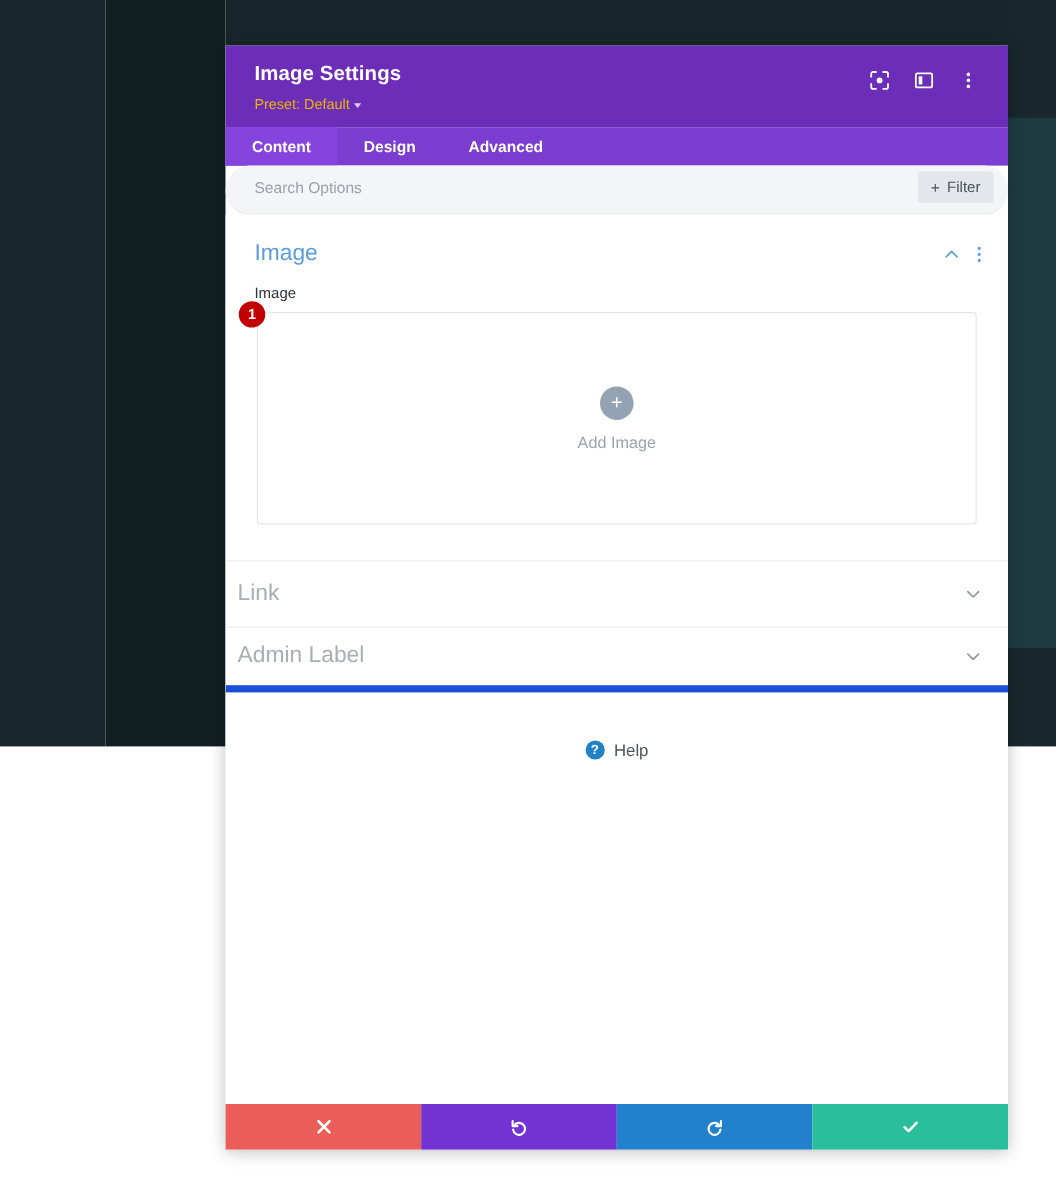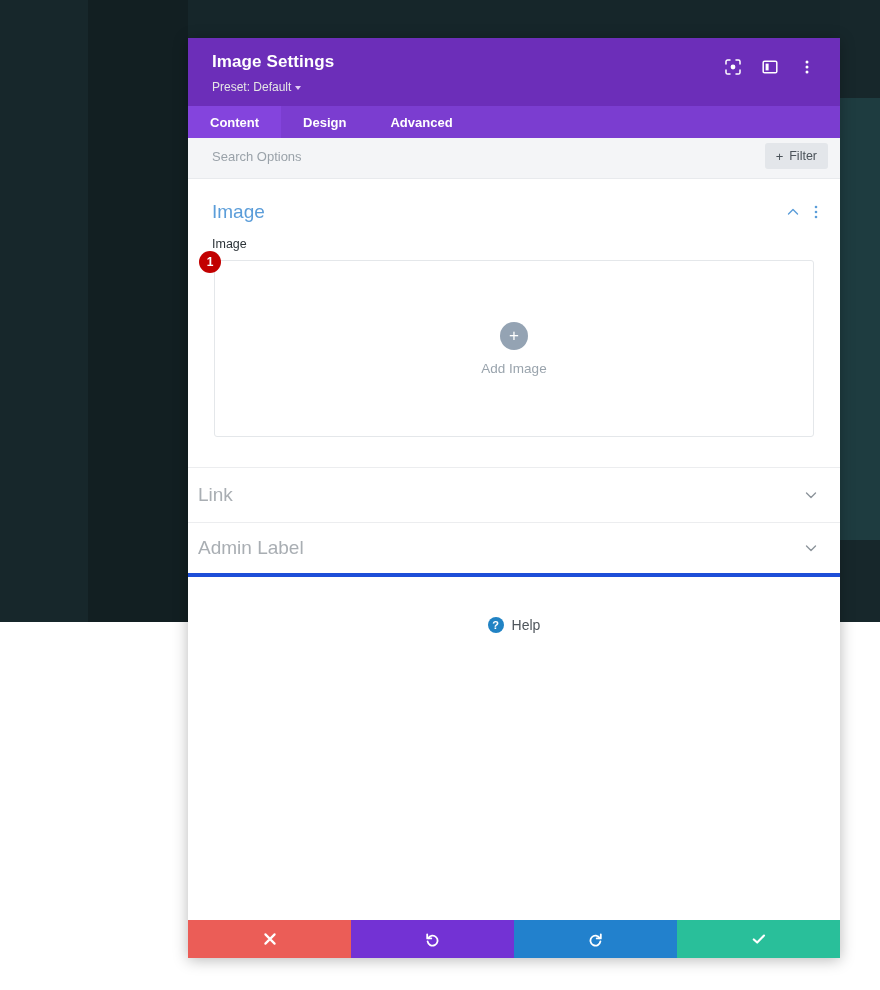--- a/index.html
+++ b/index.html
@@ -59,21 +59,21 @@
     flex: none;
   }
   .header-titles { display: flex; flex-direction: column; gap: 8px; }
   .modal-title {
     color: #ffffff;
     font-size: 17px;
     font-weight: bold;
     letter-spacing: 0.1px;
   }
   .modal-preset {
-    color: #e5e5e5;
+    color: #eab308;
     font-size: 12px;
     display: flex;
     align-items: center;
     gap: 4px;
   }
   .preset-caret {
     display: inline-block;
     width: 0; height: 0;
     border-left: 3.5px solid transparent;
     border-right: 3.5px solid transparent;
@@ -116,20 +116,21 @@
   
   .searchbar {
     background: #f4f5f7;
     border-bottom: 1px solid #e8eaed;
     height: 41px;
     display: flex;
     align-items: center;
     justify-content: space-between;
     padding: 0 12px 4px 24px;
     flex: none;
+    border-radius: 20px;
   }
   .search-input {
     border: none;
     background: transparent;
     outline: none;
     font-family: "Liberation Sans", sans-serif;
     font-size: 13px;
     color: #5a6268;
     width: 400px;
   }
@@ -234,21 +235,21 @@
   .sections-list { margin-top: 30px; }
   .section-row {
     border-top: 1px solid #ecedef;
     height: 55px;
     display: flex;
     align-items: center;
     justify-content: space-between;
     padding: 0 22px 0 10px;
     cursor: pointer;
   }
-  .section-row:last-child { border-bottom: 4px solid #1d4ed8; }
+  .section-row:last-child { border-bottom: 6px solid #1d4ed8; }
   .section-row-title {
     color: #a9aeb3;
     font-size: 19px;
     font-weight: normal;
   }
 
   .help-row {
     display: flex;
     align-items: center;
     justify-content: center;

